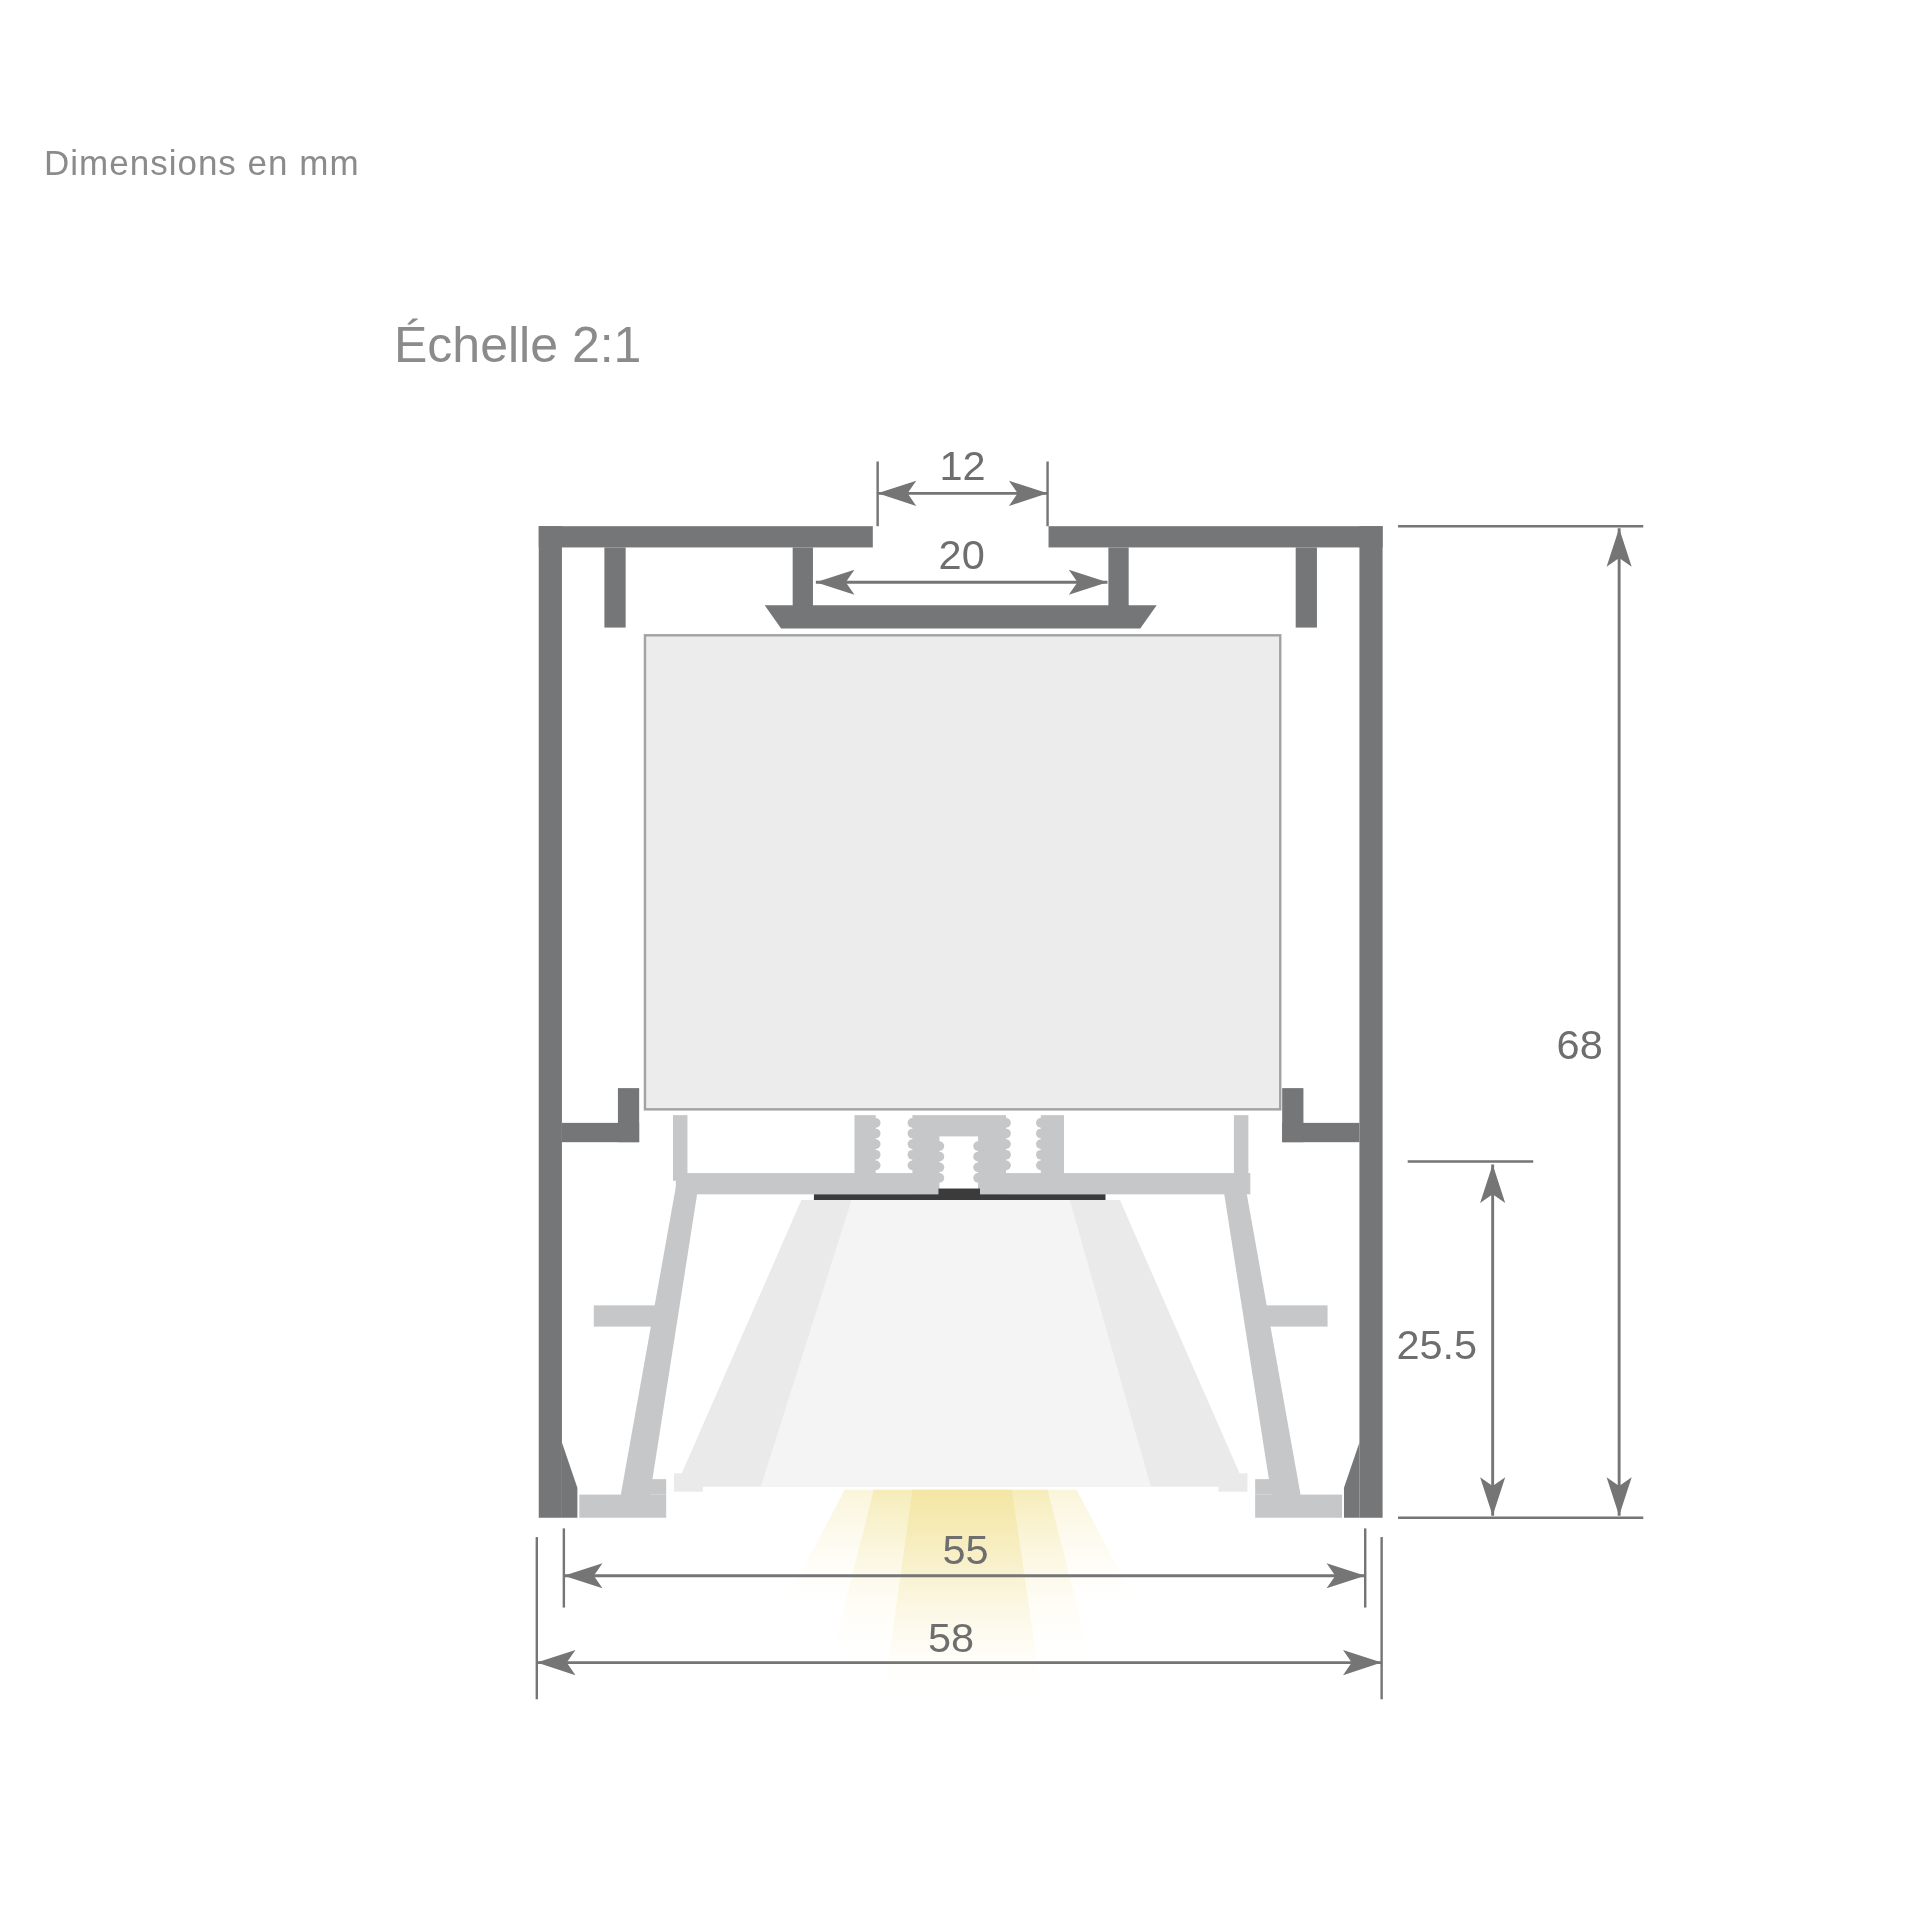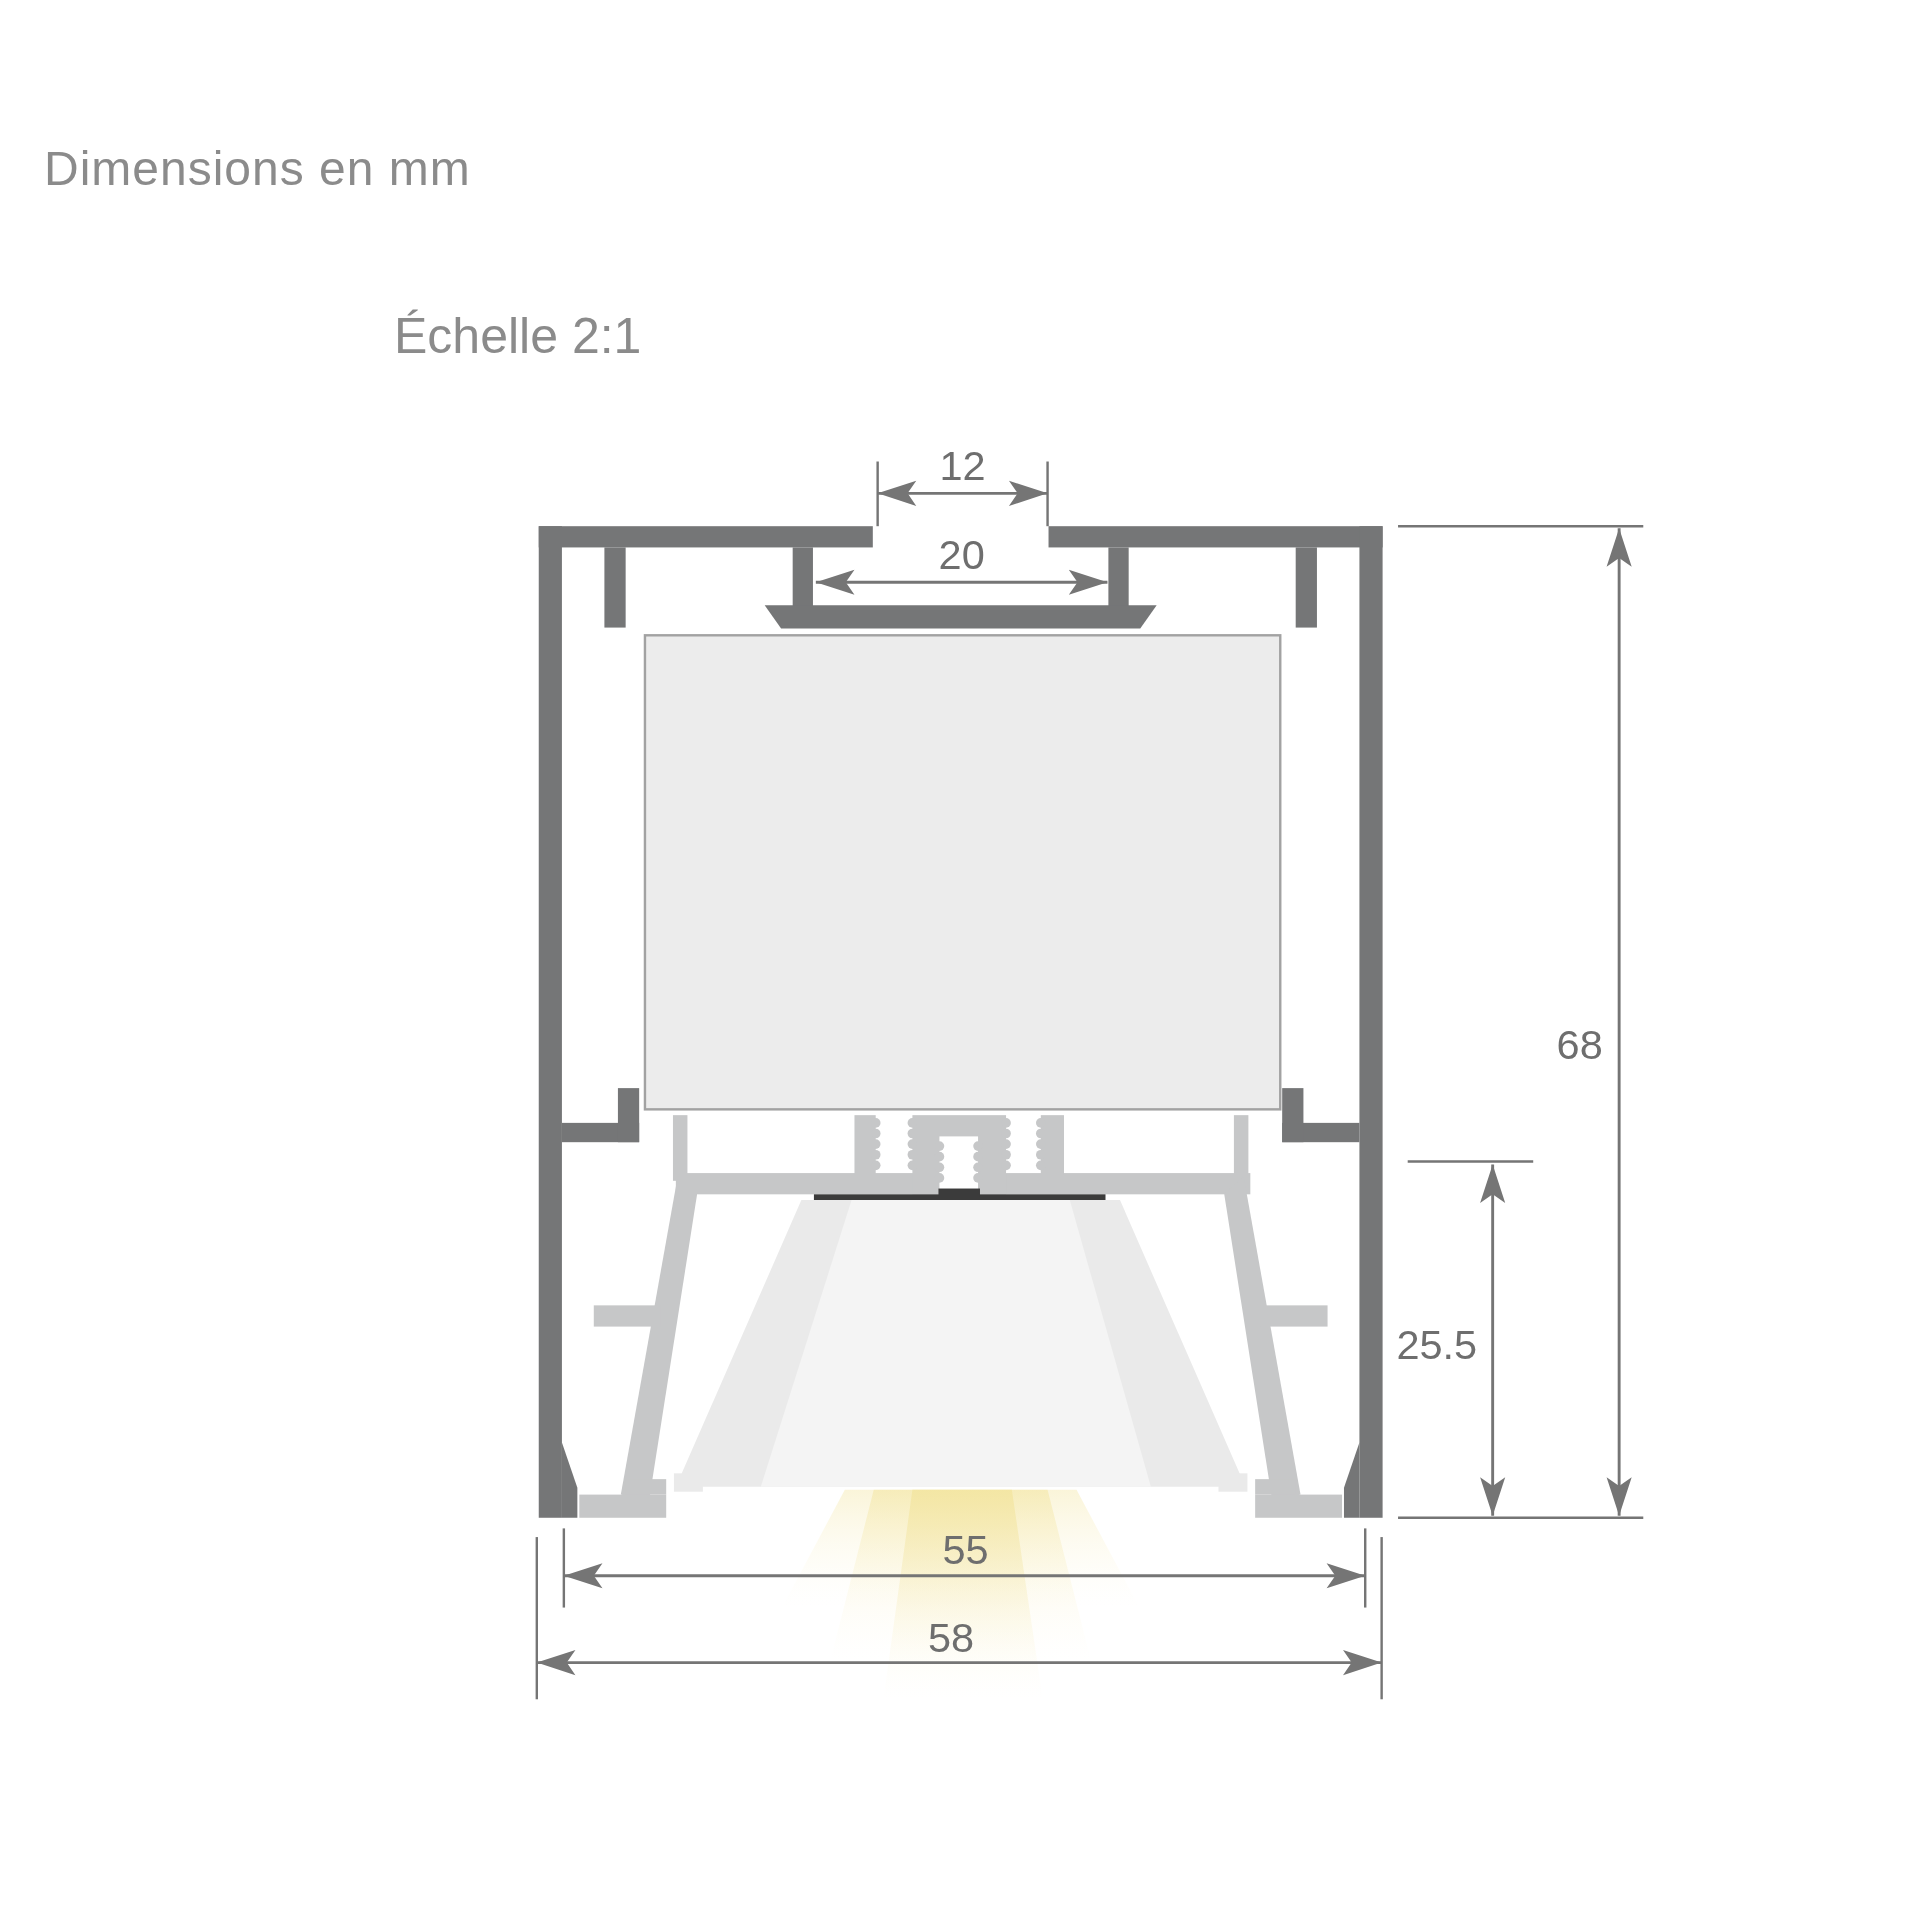--- a/index.html
+++ b/index.html
@@ -15,22 +15,22 @@
     --dim-text:#6e6e6e;
     --heading-text:#8b8b8b;
   }
   html,body{margin:0;padding:0;}
   body{
     width:1931px;height:1931px;position:relative;overflow:hidden;
     background:var(--background);
     font-family:"Liberation Sans", sans-serif;
   }
   .heading{position:absolute;color:var(--heading-text);white-space:nowrap;line-height:1;}
-  .heading.title{left:44px;top:145px;font-size:48px;letter-spacing:1px;text-align:center;}
-  .heading.scale{left:394px;top:311px;font-size:50px;}
+  .heading.title{left:44px;top:145px;font-size:35px;letter-spacing:1px;text-align:center;}
+  .heading.scale{left:394px;top:320px;font-size:50px;}
   svg.drawing{position:absolute;left:0;top:0;}
   .profile{fill:var(--profile);stroke:none;}
   .metal{fill:var(--metal);stroke:none;}
   .panel{fill:var(--panel);stroke:var(--panel-border);stroke-width:2.5;}
   .diffuser{fill:var(--diffuser);stroke:none;}
   .diffuser-hl{fill:var(--diffuser-highlight);stroke:none;}
   .led{fill:var(--led-strip);stroke:none;}
   .dim-line{stroke:var(--dim-line);stroke-width:3;fill:none;}
   .ext-line{stroke:var(--dim-line);stroke-width:2.5;fill:none;}
   .arrow{fill:var(--dim-line);stroke:none;}

